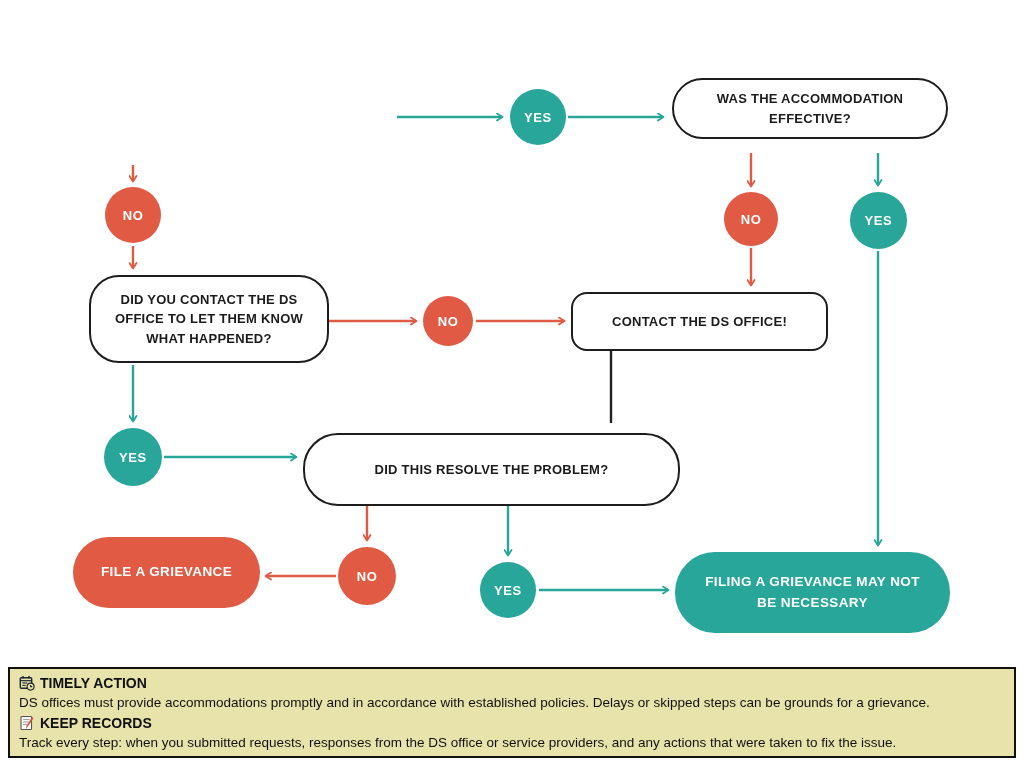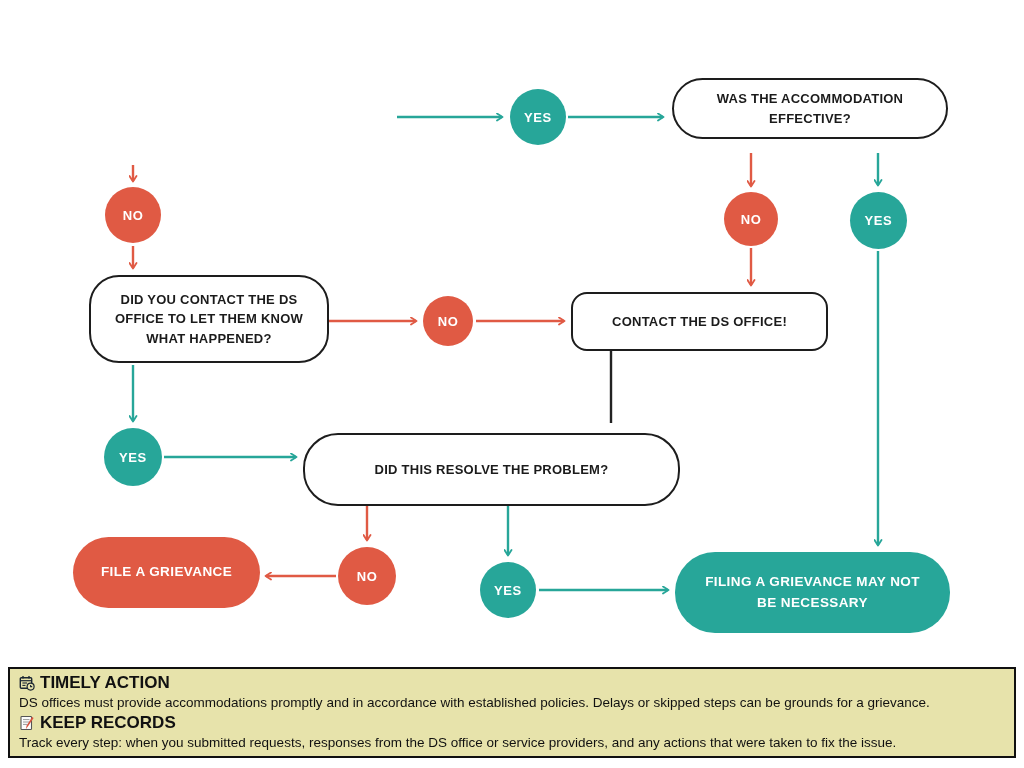--- a/index.html
+++ b/index.html
@@ -46,21 +46,21 @@
   .c-no2{left:423px;top:296px;width:50px;height:50px;}
   .c-no3{left:724px;top:192px;width:54px;height:54px;}
   .c-yes2{left:850px;top:192px;width:57px;height:57px;}
   .c-yes3{left:104px;top:428px;width:58px;height:58px;}
   .c-no4{left:338px;top:547px;width:58px;height:58px;}
   .c-yes4{left:480px;top:562px;width:56px;height:56px;}
 
   .notes{position:absolute;left:8px;top:667px;width:1008px;height:91px;box-sizing:border-box;
     background:var(--note-bg,#e7e3ab);border:2px solid #101010;padding:4px 9px 4px 9px;
     font-size:13.5px;color:#111;}
-  .note-title{display:flex;align-items:center;gap:5px;font-weight:bold;font-size:17px;line-height:20px;}
+  .note-title{display:flex;align-items:center;gap:5px;font-weight:bold;font-size:14px;line-height:20px;}
   .note-body{line-height:20px;white-space:nowrap;}
   .note-icon{display:inline-flex;width:16px;height:16px;}
 </style>
 </head>
 <body>
 
 <div class="stage">
 
   <svg class="wires" viewBox="0 0 1024 768">
     <defs>

